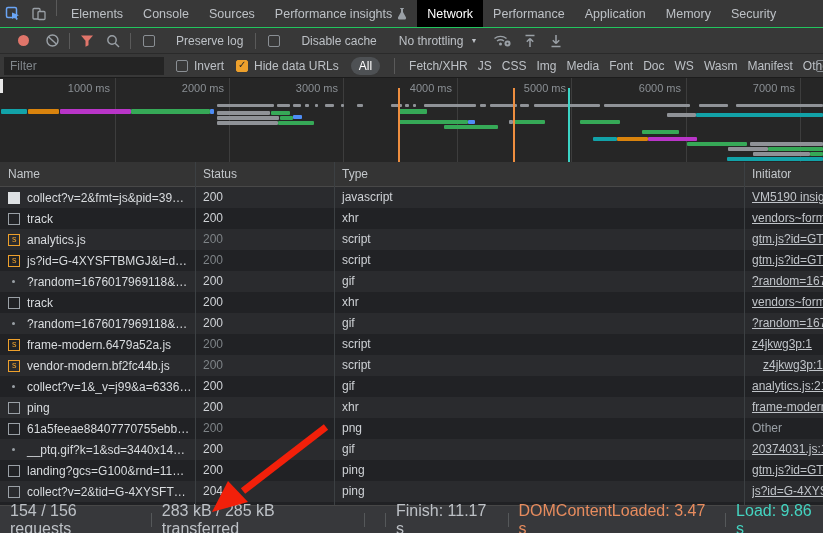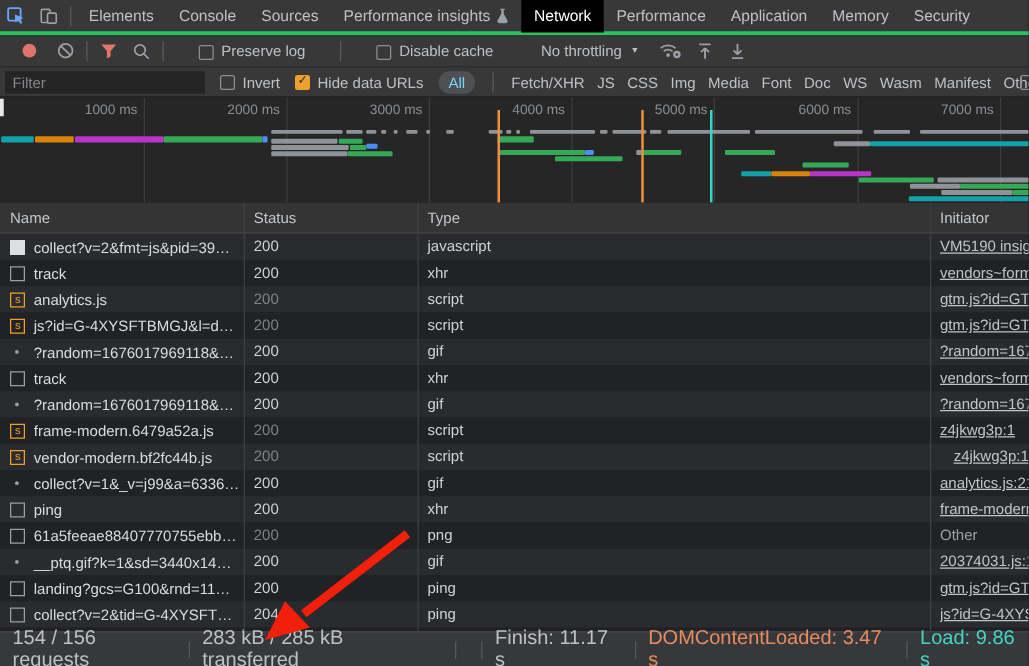--- a/index.html
+++ b/index.html
@@ -2,53 +2,53 @@
 <html style="--accent: #eda02c; --record: #e0756a; --salmon: #e0756a; --dcl: #e88c5e; --load: #44d4c1; --link: #c0c4c9; --arrow: #f2200a;"><head>
 <meta charset="utf-8">
 <style>
   * { margin:0; padding:0; box-sizing:border-box; }
   html,body { width:823px; height:533px; overflow:hidden; background:#202124;
     font-family:"Liberation Sans","DejaVu Sans",sans-serif; }
   .devtools { position:relative; width:823px; height:533px; background:#202124; }
 
   
   .tabbar { position:absolute; top:0; left:0; right:0; height:28px; background:#383838;
-    border-bottom:3px solid #22c55e; display:flex; align-items:center; }
+    border-bottom:1px solid #22c55e; display:flex; align-items:flex-start; }
   .ticon { display:inline-flex; align-items:center; justify-content:center; width:26px; height:27px; }
   .vdiv { width:1px; height:16px; background:#5a5a5a; margin:0 4px; flex:none; }
   .tab { height:27px; display:flex; align-items:center; padding:0 10px; color:#bdc1c6;
     font-size:12.5px; white-space:nowrap; cursor:default; }
   .tab.active { background:#000; color:#fff; }
   .tab svg { margin-left:5px; }
 
   
   .toolbar { position:absolute; top:28px; left:0; right:0; height:26px; background:#383838;
     border-bottom:1px solid #2a2a2a; display:flex; align-items:center; color:#bdc1c6;
     font-size:12px; padding-left:8px; }
   .toolbar > * { flex:none; }
   .record { width:11px; height:11px; border-radius:50%; background:var(--record,#e0756a); margin:0 10px; }
   .tbico { display:inline-flex; align-items:center; justify-content:center; width:26px; height:24px; }
-  .cblabel { display:inline-flex; align-items:flex-end; gap:6px; margin:0 24px; white-space:nowrap; }
+  .cblabel { display:inline-flex; align-items:center; gap:21px; margin:0 8px; white-space:nowrap; }
   .cb { width:12px; height:12px; border:1.5px solid #8a8f94; border-radius:2px; display:inline-block; position:relative; flex:none; }
   .cb.checked { background:var(--accent,#eda02c); border-color:var(--accent,#eda02c); }
   .cb.checked::after { content:"✓"; position:absolute; top:-2px; left:1px; color:#2a2a2a;
     font-size:10px; font-weight:bold; }
   .throttle { display:inline-flex; align-items:center; gap:7px; margin:0 10px 0 14px; white-space:nowrap; }
   .caret { font-size:7px; color:#bdc1c6; }
 
   
   .filterbar { position:absolute; top:54px; left:0; right:0; height:24px; background:#383838;
     border-bottom:1px solid #1c1c1c; display:flex; align-items:center; color:#bdc1c6; font-size:12px; }
   .filterbar input { width:160px; height:18px; margin-left:4px; background:#242424; border:none;
     outline:none; color:#d5d7da; font-size:12px; padding:0 6px; font-family:inherit; }
   .filterbar input::placeholder { color:#80868b; }
   .fgap { display:inline-flex; align-items:center; gap:6px; margin-left:12px; white-space:nowrap; }
   .chips { display:flex; align-items:center; gap:10px; margin-left:12px; }
   .chip { white-space:nowrap; cursor:default; }
-  .chip.active { background:#4e5154; color:#7dd3fc; border-radius:9px; padding:2px 8px; }
+  .chip.active { background:#4e5154; color:#ffffff; border-radius:9px; padding:2px 8px; }
   .edgecb { position:absolute; right:-5px; top:6px; }
 
   
   .overview { position:absolute; top:78px; left:0; right:0; height:92px; background:#262626;
     border-bottom:1px solid #141414; overflow:hidden; }
   .gridline { position:absolute; top:0; bottom:0; width:1px; background:#3d3d3d; }
   .ticklabel { position:absolute; top:4px; height:13px; width:75px; text-align:right;
     font-size:11px; color:#8a8f94; }
   .ovbar { position:absolute; border-radius:1px; }
   .marker { position:absolute; top:10px; bottom:3px; width:2px; }

